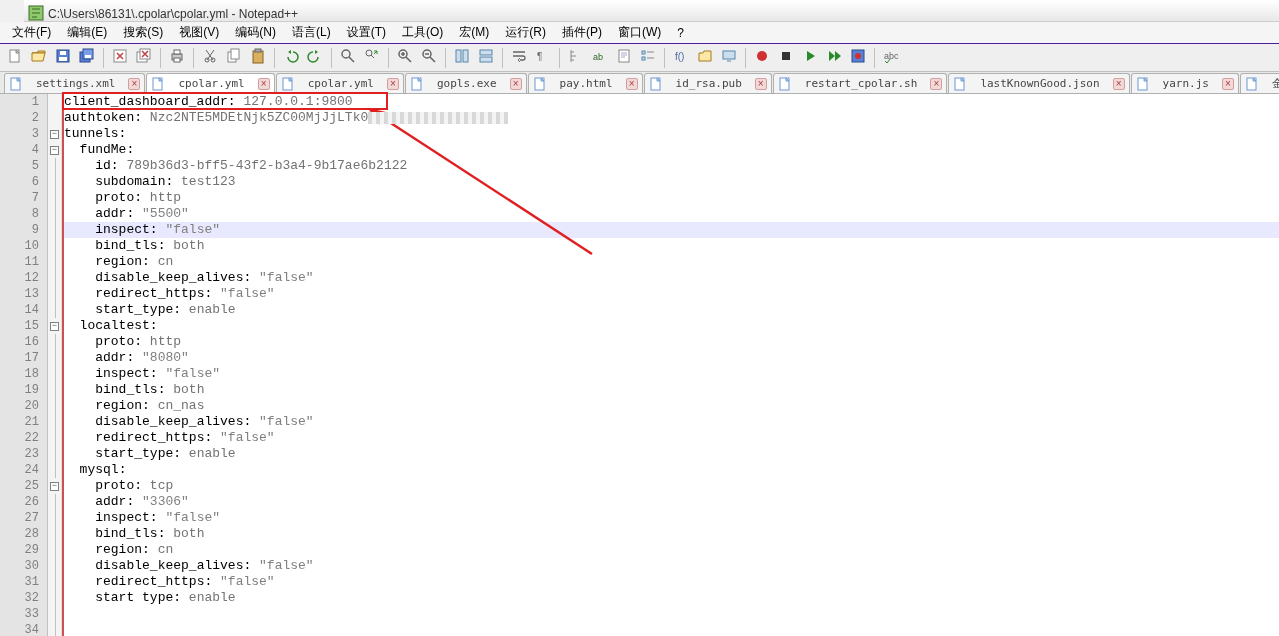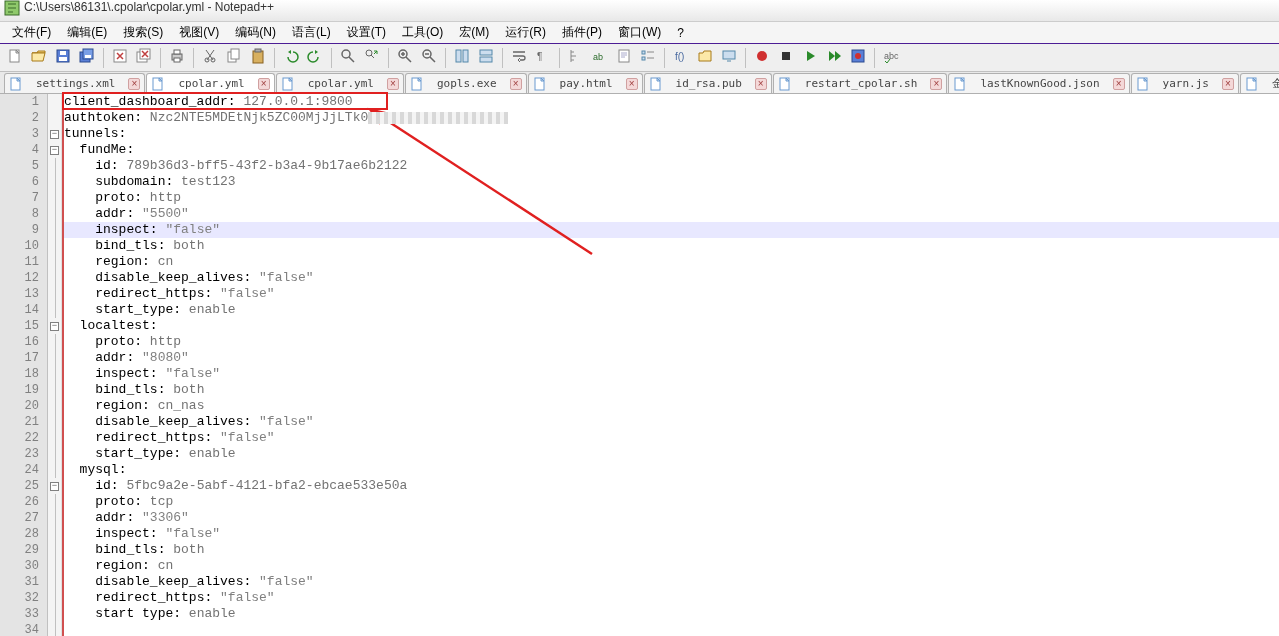--- a/index.html
+++ b/index.html
@@ -1,19 +1,19 @@
 <!DOCTYPE html>
 <html><head>
 <meta charset="utf-8">
 <style>
 * { margin: 0; padding: 0; box-sizing: border-box; }
 body { font-family: "Segoe UI", Tahoma, sans-serif; font-size: 12px; background: #f0f0f0; overflow: hidden; width: 1279px; height: 636px; }
 
 
-.titlebar { height: 22px; background: linear-gradient(#fff,#e8e8e8); display: flex; align-items: flex-start; padding: 0 4px; border-bottom: 1px solid #ccc; }
+.titlebar { height: 22px; background: linear-gradient(#fff,#e8e8e8); display: flex; align-items: flex-end; padding: 0 4px; border-bottom: 1px solid #ccc; margin-left: 24px; }
 .titlebar .app-icon { width: 16px; height: 16px; margin-right: 4px; display: inline-flex; align-items: center; justify-content: center; }
 .titlebar .title-text { font-size: 12px; color: #333; }
 
 
 .menubar { height: 22px; background: #f5f5f5; display: flex; align-items: center; padding: 0 4px; border-bottom: 1px solid #4c1d95; }
 .menubar .menu-item { padding: 2px 8px; font-size: 12px; color: #000; cursor: default; }
 
 
 .toolbar { height: 28px; background: #efefef; display: flex; align-items: center; padding: 2px 4px; border-bottom: 1px solid #c0c0c0; gap: 2px; }
 .toolbar .tb-btn { width: 22px; height: 22px; display: inline-flex; align-items: center; justify-content: center; border: 1px solid transparent; border-radius: 2px; cursor: pointer; }
@@ -547,21 +547,20 @@
       <div class="line">  <span class="k-key">localtest</span><span class="k-sep">:</span></div>
       <div class="line">    <span class="k-key">proto</span><span class="k-sep">: </span><span class="k-val">http</span></div>
       <div class="line">    <span class="k-key">addr</span><span class="k-sep">: </span><span class="k-str">"8080"</span></div>
       <div class="line">    <span class="k-key">inspect</span><span class="k-sep">: </span><span class="k-str">"false"</span></div>
       <div class="line">    <span class="k-key">bind_tls</span><span class="k-sep">: </span><span class="k-val">both</span></div>
       <div class="line">    <span class="k-key">region</span><span class="k-sep">: </span><span class="k-val">cn_nas</span></div>
       <div class="line">    <span class="k-key">disable_keep_alives</span><span class="k-sep">: </span><span class="k-str">"false"</span></div>
       <div class="line">    <span class="k-key">redirect_https</span><span class="k-sep">: </span><span class="k-str">"false"</span></div>
       <div class="line">    <span class="k-key">start_type</span><span class="k-sep">: </span><span class="k-val">enable</span></div>
       <div class="line">  <span class="k-key">mysql</span><span class="k-sep">:</span></div>
-      <div class="line">    <span class="k-key">id</span><span class="k-sep">: </span><span class="k-val">5fbc9a2e-5abf-4121-bfa2-ebcae533e50a</span></div>
       <div class="line">    <span class="k-key">proto</span><span class="k-sep">: </span><span class="k-val">tcp</span></div>
       <div class="line">    <span class="k-key">addr</span><span class="k-sep">: </span><span class="k-str">"3306"</span></div>
       <div class="line">    <span class="k-key">inspect</span><span class="k-sep">: </span><span class="k-str">"false"</span></div>
       <div class="line">    <span class="k-key">bind_tls</span><span class="k-sep">: </span><span class="k-val">both</span></div>
       <div class="line">    <span class="k-key">region</span><span class="k-sep">: </span><span class="k-val">cn</span></div>
       <div class="line">    <span class="k-key">disable_keep_alives</span><span class="k-sep">: </span><span class="k-str">"false"</span></div>
       <div class="line">    <span class="k-key">redirect_https</span><span class="k-sep">: </span><span class="k-str">"false"</span></div>
       <div class="line">    <span class="k-key">start type</span><span class="k-sep">: </span><span class="k-val">enable</span></div>
     </div>
 </div>

